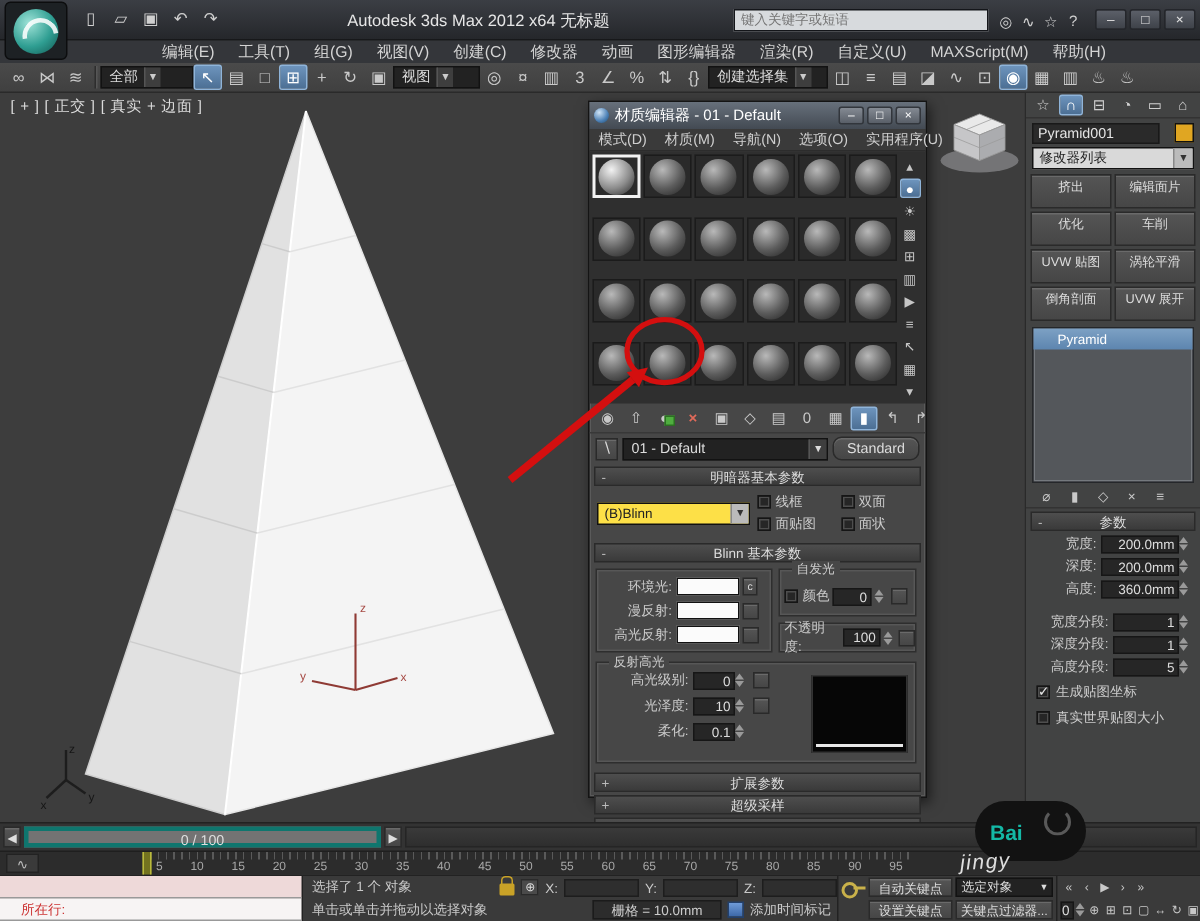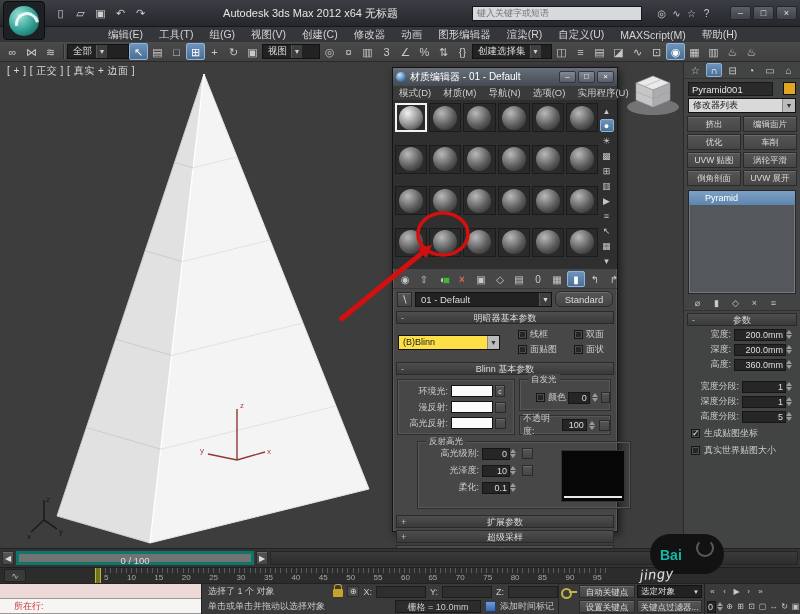--- a/index.html
+++ b/index.html
@@ -9,21 +9,21 @@
   
   .titlebar { position:relative; height:27px; background:linear-gradient(#3b3e44,#25272b); border-bottom:1px solid #17181a; display:flex; align-items:center; padding-left:52px; }
   .menubar  { height:15px; background:#34363a; display:flex; align-items:center; padding-left:100px; }
   .menubar span { padding:0 8px; font-size:10.5px; color:#d4d4d4; white-space:nowrap; }
   .max-logo { position:absolute; left:3px; top:1px; width:42px; height:39px; background:#1d2124; border:1px solid #0c0d0e; border-radius:4px; z-index:40; display:flex; align-items:center; justify-content:center; }
   .max-logo .swirl { width:30px; height:30px; border-radius:50%; background:radial-gradient(circle at 35% 32%, #9fe3d8, #2f9e92 55%, #115650); position:relative; }
   .max-logo .swirl::after { content:""; position:absolute; left:6px; top:6px; width:18px; height:18px; border:3px solid rgba(255,255,255,.85); border-color:rgba(255,255,255,.85) transparent transparent rgba(255,255,255,.85); border-radius:50%; transform:rotate(35deg); }
   .qat { display:flex; align-items:center; gap:3px; }
   .qicon { width:17px; height:15px; text-align:center; line-height:15px; color:#cfcfcf; font-size:11px; }
   .win-title { flex:1; text-align:center; color:#e6e6e6; font-size:11px; white-space:nowrap; overflow:hidden; }
-  .searchbox { display:flex; align-items:center; gap:12px; margin-right:16px; }
+  .searchbox { display:flex; align-items:flex-end; gap:4px; margin-right:7px; }
   .searchbox input { width:170px; height:15px; background:#d7dadd; border:1px solid #14161a; font-size:9px; color:#444; padding:0 4px; }
   .sicon { width:15px; text-align:center; color:#cfcfcf; font-size:10px; }
   .winbtns { display:flex; gap:2px; margin-right:3px; }
   .winbtn { width:21px; height:14px; background:linear-gradient(#5c6069,#3e4249); border:1px solid #24262b; border-radius:2px; color:#e3e3e3; font-size:9px; line-height:12px; text-align:center; }
 
   
   .mtoolbar { height:20px; background:linear-gradient(#4a4a4a,#404040); border-bottom:1px solid #2a2a2a; display:flex; align-items:center; padding:0 3px; overflow:hidden; }
   .tic { width:19px; height:17px; line-height:16px; text-align:center; color:#c9c9c9; font-size:11px; flex:none; border:1px solid transparent; border-radius:2px; position:relative; }
   .tic.active { background:linear-gradient(#6d94bd,#4c6f94); border-color:#8fb4d9; color:#fff; }
   .tsep { width:1px; height:15px; background:#2d2d2d; box-shadow:1px 0 0 #565656; margin:0 3px; flex:none; }
@@ -65,58 +65,58 @@
   .me-dd { flex:1; height:15px; background:#222; border:1px solid #121212; display:flex; align-items:center; padding-left:5px; color:#ddd; font-size:9.5px; }
   .me-dd .caret { margin-left:auto; width:12px; height:13px; background:#3e3e3e; border-left:1px solid #555; font-size:7px; line-height:13px; text-align:center; }
   .btn { background:linear-gradient(#555,#464646); border:1px solid #2a2a2a; box-shadow:inset 0 1px 0 #6a6a6a; color:#ddd; text-align:center; }
   .std-btn { width:58px; height:16px; font-size:9.5px; line-height:15px;border-radius:6px; }
   .rollhdr { height:13px; margin:2px 3px 0 3px; background:linear-gradient(#4e4e4e,#3a3a3a); border:1px solid #2a2a2a; color:#ddd; font-size:9px; text-align:center; line-height:12px; position:relative; }
   .rollhdr i { position:absolute; left:4px; top:0; font-style:normal; color:#bbb; }
   .shader-body { height:36px; display:flex; align-items:center; gap:5px; padding:0 5px; }
   .sh-dd { width:102px; height:15px; background:#fde047; border:1px solid #111; color:#222; font-size:9px; display:flex; align-items:center; padding-left:4px; }
   .sh-dd .caret { margin-left:auto; width:12px; height:13px; background:#bbb; border-left:1px solid #888; font-size:7px; line-height:13px; text-align:center; color:#333; }
   .sh-flags { flex:1; display:grid; grid-template-columns:1fr 1fr; gap:2px 4px; }
-  .cbrow { display:flex; align-items:center; gap:3px; font-size:9px; color:#ccc; white-space:nowrap;margin-left:13px; }
+  .cbrow { display:flex; align-items:center; gap:3px; font-size:9px; color:#ccc; white-space:nowrap; }
   .cb { width:9px; height:9px; background:#262626; border:1px solid #151515; box-shadow:inset 0 0 0 1px #4e4e4e; position:relative; flex:none; }
   .cb.checked::after { content:"✓"; position:absolute; left:0; top:-2px; color:#e8e8e8; font-size:9px; }
   .blinn-body { position:relative; height:138px; font-size:9px; }
   .grp { border:1px solid #2e2e2e; box-shadow:inset 0 0 0 1px #575757; position:absolute; }
   .grp .legend { position:absolute; top:-6px; left:8px; background:#474747; padding:0 3px; color:#ccc; font-size:8.5px; }
   .colgrp { left:4px; top:4px; width:118px; height:56px; padding:3px 2px 0 2px; }
   .crow { display:flex; align-items:center; height:16px; }
   .crow .lbl { width:48px; text-align:right; margin-right:3px; color:#ccc; }
   .swatch { width:42px; height:12px; background:#fbfbfb; border:1px solid #111; }
   .lockb { width:10px; height:12px; margin-left:2px; font-size:7px; line-height:11px; }
   .sigrp { left:126px; top:4px; width:92px; height:32px; padding-top:5px; display:flex; align-items:center; gap:2px; padding-left:3px; }
   .opgrp { left:126px; top:40px; width:92px; height:20px; display:flex; align-items:center; gap:2px; padding-left:3px; }
   .vbox { height:12px; background:#262626; border:1px solid #161616; color:#ddd; text-align:right; padding:0 2px; line-height:11px; }
   .spin { width:9px; height:12px; display:flex; flex-direction:column; justify-content:center; gap:1px; }
   .spin i { display:block; width:0; height:0; border-left:3px solid transparent; border-right:3px solid transparent; }
   .spin .up { border-bottom:4px solid #9a9a9a; }
   .spin .dn { border-top:4px solid #9a9a9a; }
   .mapb { width:11px; height:11px; }
-  .spgrp { left:4px; top:66px; width:214px; height:68px; padding:3px;margin-left:20px; }
+  .spgrp { left:4px; top:66px; width:214px; height:68px; padding:3px; }
   .sprow { display:flex; align-items:center; height:17px; }
   .sprow .lbl { width:58px; text-align:right; margin-right:3px; color:#ccc; }
   .curvebox { position:absolute; right:5px; top:8px; width:64px; height:52px; background:#060606; border:1px solid #333; }
   .curvebox::after { content:""; position:absolute; left:2px; right:2px; bottom:3px; height:2px; background:#e8e8e8; }
   .rollbars .rollhdr { margin-top:2px; }
 
   
   .cmdpanel { width:117px; background:#424343; border-left:1px solid #2a2a2a; display:flex; flex-direction:column; font-size:9px; }
   .tabs { height:17px; display:flex; align-items:center; justify-content:space-around; padding:0 2px; border-bottom:1px solid #333; }
   .tab { width:16px; height:14px; line-height:13px; text-align:center; color:#cfcfcf; font-size:10px; border:1px solid transparent; border-radius:2px; }
   .tab.active { background:linear-gradient(#6d94bd,#4c6f94); border-color:#8fb4d9; color:#fff; }
   .namerow { height:19px; display:flex; align-items:center; gap:10px; padding:0 4px; }
   .namefield { flex:1; height:14px; background:#2a2a2a; border:1px solid #191919; color:#e4e4e4; font-size:9.5px; padding:0 3px; line-height:13px; }
   .objcolor { width:13px; height:13px; background:#e0a622; border:1px solid #111; }
   .modlist { margin:0 4px; height:15px; background:#d9d9d9; border:1px solid #111; color:#222; display:flex; align-items:center; padding-left:4px; font-size:9px; }
   .modlist .caret { margin-left:auto; width:13px; height:13px; background:#bbb; border-left:1px solid #888; font-size:7px; line-height:13px; text-align:center; color:#333; }
   .modbtns { display:grid; grid-template-columns:1fr 1fr; gap:2px; padding:3px; }
-  .modbtn { height:16px; font-size:8.5px; line-height:14px; white-space:nowrap; overflow:hidden; }
+  .modbtn { height:23px; font-size:8.5px; line-height:14px; white-space:nowrap; overflow:hidden; }
   .stackbox { margin:1px 4px; height:104px; background:#54575b; border:1px solid #25272a; box-shadow:inset 0 0 0 1px #75797e; }
   .stackrow { height:14px; background:linear-gradient(#7da1c4,#5d85af); color:#fff; font-size:9px; line-height:14px; padding-left:16px; }
   .stacktools { height:16px; display:flex; align-items:center; gap:4px; padding:0 6px; border-bottom:1px solid #333; }
   .stkic { width:15px; height:13px; line-height:12px; text-align:center; color:#c9c9c9; font-size:9px; border:1px solid transparent; }
   .params { padding-bottom:4px; }
   .prow { display:flex; align-items:center; justify-content:flex-end; margin:2px 5px 0 0; }
   .prow .lbl { margin-right:3px; color:#ccc; white-space:nowrap; }
   .pval { width:52px; }
   .pseg { width:44px; }
   .pgap { height:7px; }

